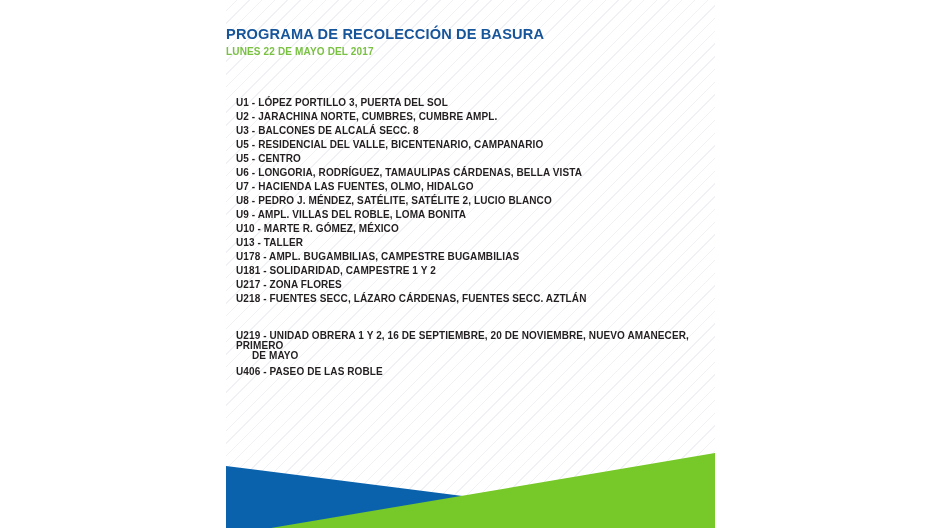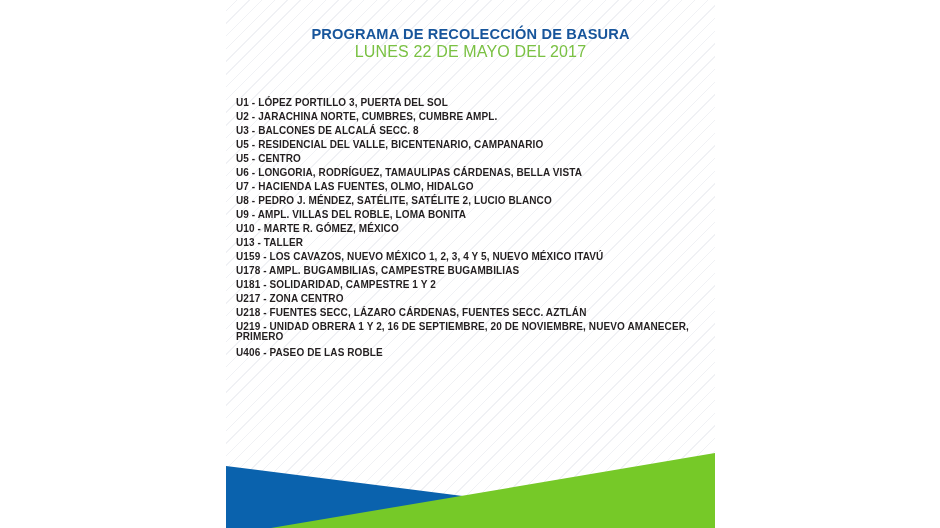--- a/index.html
+++ b/index.html
@@ -48,34 +48,34 @@
     );
     pointer-events: none;
   }
 
   
   #header {
     position: absolute;
     left: 0;
     top: 26px;
     width: 489px;
-    text-align: center;
+    text-align: left;
   }
   #title {
     color: #17559b;
     font-size: 14.6px;
     font-weight: bold;
     letter-spacing: 0.15px;
     line-height: 17px;
     white-space: nowrap;
   }
   #subtitle {
     color: #7ac143;
-    font-size: 16px;
-    font-weight: normal;
+    font-size: 10px;
+    font-weight: bold;
     letter-spacing: 0.15px;
     line-height: 17px;
     white-space: nowrap;
   }
 
   
   #route-list {
     position: absolute;
     left: 10px;
     top: 96px;
@@ -88,20 +88,21 @@
     letter-spacing: 0.1px;
     line-height: 14px;
     white-space: nowrap;
   }
   .route-item.wrap {
     white-space: normal;
     line-height: 10px;
     padding-bottom: 4px;
     padding-top: 2px;
     text-indent: 0;
+    margin-top: 23px;
   }
   .route-item.wrap .cont {
     display: block;
     padding-left: 16px;
   }
 
   
   #bottom-art {
     position: absolute;
     left: 0;
@@ -134,26 +135,25 @@
         <div class="route-item"><span>U2 - JARACHINA NORTE, CUMBRES, CUMBRE AMPL.</span></div>
         <div class="route-item"><span>U3 -  BALCONES DE ALCALÁ SECC. 8</span></div>
         <div class="route-item"><span>U5 - RESIDENCIAL DEL VALLE, BICENTENARIO, CAMPANARIO</span></div>
         <div class="route-item"><span>U5 - CENTRO</span></div>
         <div class="route-item"><span>U6 - LONGORIA, RODRÍGUEZ, TAMAULIPAS CÁRDENAS, BELLA VISTA</span></div>
         <div class="route-item"><span>U7 - HACIENDA LAS FUENTES, OLMO, HIDALGO</span></div>
         <div class="route-item"><span>U8 - PEDRO J. MÉNDEZ, SATÉLITE, SATÉLITE 2, LUCIO BLANCO</span></div>
         <div class="route-item"><span>U9 - AMPL. VILLAS DEL ROBLE, LOMA BONITA</span></div>
         <div class="route-item"><span>U10 - MARTE R. GÓMEZ, MÉXICO</span></div>
         <div class="route-item"><span>U13 - TALLER</span></div>
-        <div class="route-item"><span>U159 - LOS CAVAZOS, NUEVO MÉXICO 1, 2, 3, 4 Y 5, NUEVO MÉXICO ITAVÚ</span></div>
         <div class="route-item"><span>U178 - AMPL. BUGAMBILIAS, CAMPESTRE BUGAMBILIAS</span></div>
         <div class="route-item"><span>U181 - SOLIDARIDAD, CAMPESTRE 1 Y 2</span></div>
-        <div class="route-item"><span>U217 - ZONA CENTRO</span></div>
+        <div class="route-item"><span>U217 - ZONA FLORES</span></div>
         <div class="route-item"><span>U218 - FUENTES SECC, LÁZARO CÁRDENAS, FUENTES SECC. AZTLÁN</span></div>
-        <div class="route-item wrap"><span>U219 - UNIDAD OBRERA 1 Y 2, 16 DE SEPTIEMBRE, 20 DE NOVIEMBRE, NUEVO AMANECER, PRIMERO</span></div>
+        <div class="route-item wrap"><span>U219 - UNIDAD OBRERA 1 Y 2, 16 DE SEPTIEMBRE, 20 DE NOVIEMBRE, NUEVO AMANECER, PRIMERO</span><span class="cont">DE MAYO</span></div>
         <div class="route-item"><span>U406 - PASEO DE LAS ROBLE</span></div>
       </div>
 
     <div id="bottom-art">
       <svg viewBox="0 0 489 90" preserveAspectRatio="none">
         <polygon id="art-blue" points="0,28 489,90 0,90" fill="#0a62ad"></polygon>
         <polygon id="art-green" points="489,15 489,90 45,90" fill="#76c928"></polygon>
       </svg>
     </div>
 

